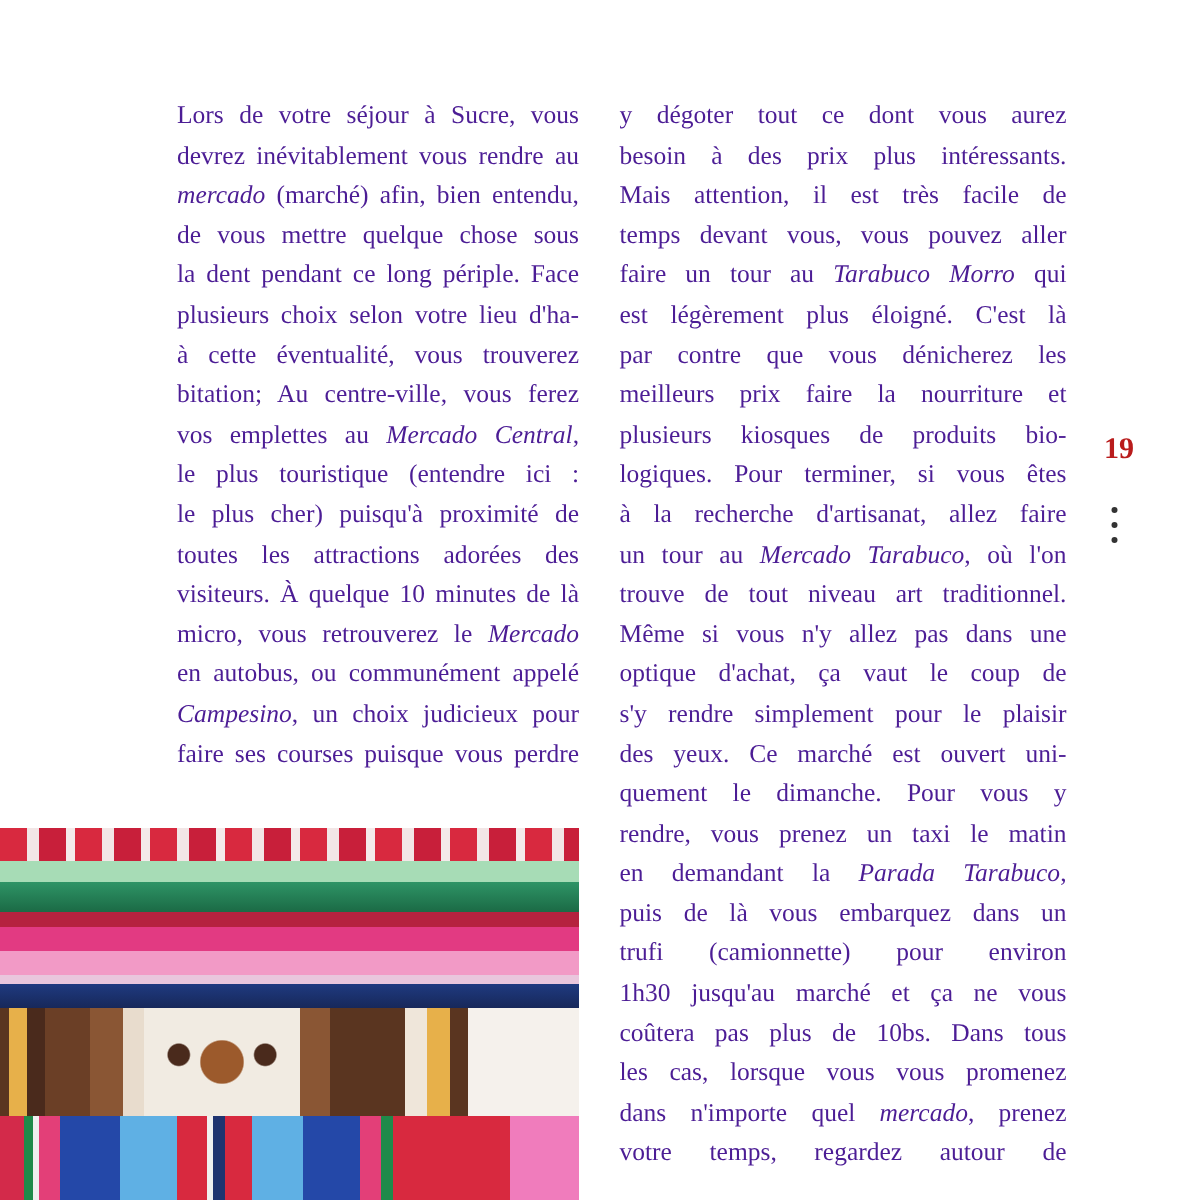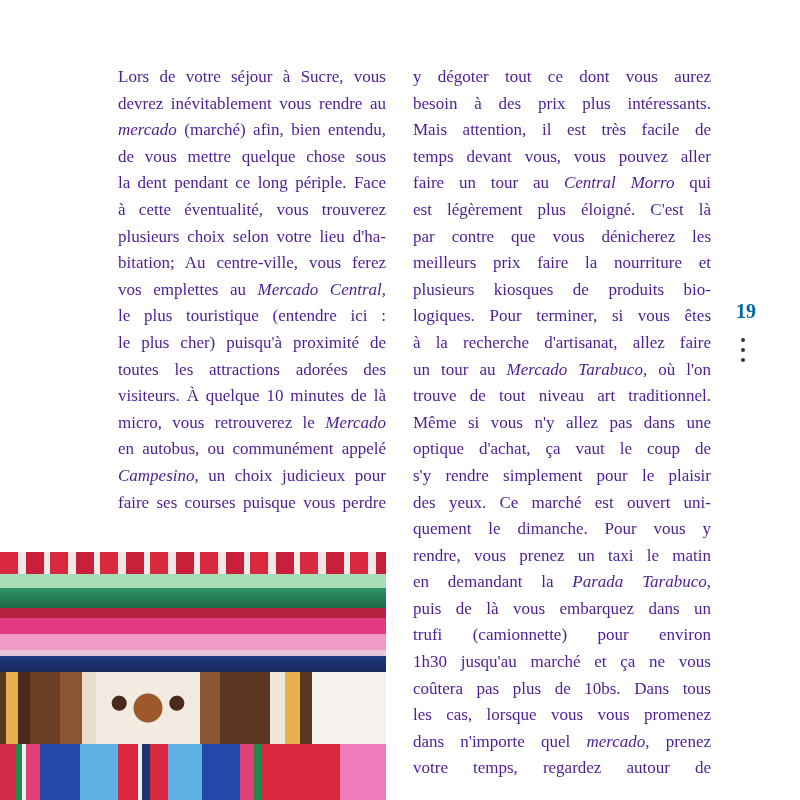--- a/index.html
+++ b/index.html
@@ -6,54 +6,54 @@
   body { width:800px; height:800px; background:#ffffff; position:relative; overflow:hidden;
          font-family:"DejaVu Serif","Liberation Serif",serif; color:#3a3a3a; }
   .col { position:absolute; top:64px; font-family:"Liberation Serif",serif; font-size:17px;
          line-height:26.6px; color:#4c1d95; }
   .col .line { display:block; height:26.6px; white-space:nowrap; text-align:justify;
                text-align-last:justify; }
   .col i { font-style:italic; }
   #col-left { left:118px; width:268px; }
   #col-right { left:413px; width:298px; }
   .page-number { position:absolute; left:736px; top:288px; font-family:"Liberation Serif",serif;
-                 font-weight:bold; font-size:20px; color:#0369a1;margin-top:12px; }
+                 font-weight:bold; font-size:20px; color:#b91c1c; }
   .more-dots { position:absolute; left:741px; top:338px; width:6px; }
   .more-dots span { display:block; width:4px; height:4px; border-radius:50%; background:#333; margin:0 0 6px 0; }
   .photo { position:absolute; left:0; top:552px; width:386px; height:248px; overflow:hidden; }
   .band { position:absolute; left:0; width:100%; }
 </style>
 </head>
 <body>
 
 <div id="col-left" class="col">
     <span class="line">Lors de votre séjour à Sucre, vous</span>
     <span class="line">devrez inévitablement vous rendre au</span>
     <span class="line"><i>mercado</i> (marché) afin, bien entendu,</span>
     <span class="line">de vous mettre quelque chose sous</span>
     <span class="line">la dent pendant ce long périple. Face</span>
+    <span class="line">plusieurs choix selon votre lieu d'ha-</span>
     <span class="line">à cette éventualité, vous trouverez</span>
-    <span class="line">plusieurs choix selon votre lieu d'ha-</span>
     <span class="line">bitation; Au centre-ville, vous ferez</span>
     <span class="line">vos emplettes au <i>Mercado Central</i>,</span>
     <span class="line">le plus touristique (entendre ici :</span>
     <span class="line">le plus cher) puisqu'à proximité de</span>
     <span class="line">toutes les attractions adorées des</span>
     <span class="line">visiteurs. À quelque 10 minutes de là</span>
     <span class="line">micro, vous retrouverez le <i>Mercado</i></span>
     <span class="line">en autobus, ou communément appelé</span>
     <span class="line"><i>Campesino</i>, un choix judicieux pour</span>
     <span class="line">faire ses courses puisque vous perdre</span>
   </div>
 <div id="col-right" class="col">
     <span class="line">y dégoter tout ce dont vous aurez</span>
     <span class="line">besoin à des prix plus intéressants.</span>
     <span class="line">Mais attention, il est très facile de</span>
     <span class="line">temps devant vous, vous pouvez aller</span>
-    <span class="line">faire un tour au <i>Central Morro</i> qui</span>
+    <span class="line">faire un tour au <i>Tarabuco Morro</i> qui</span>
     <span class="line">est légèrement plus éloigné. C'est là</span>
     <span class="line">par contre que vous dénicherez les</span>
     <span class="line">meilleurs prix faire la nourriture et</span>
     <span class="line">plusieurs kiosques de produits bio-</span>
     <span class="line">logiques. Pour terminer, si vous êtes</span>
     <span class="line">à la recherche d'artisanat, allez faire</span>
     <span class="line">un tour au <i>Mercado Tarabuco</i>, où l'on</span>
     <span class="line">trouve de tout niveau art traditionnel.</span>
     <span class="line">Même si vous n'y allez pas dans une</span>
     <span class="line">optique d'achat, ça vaut le coup de</span>

